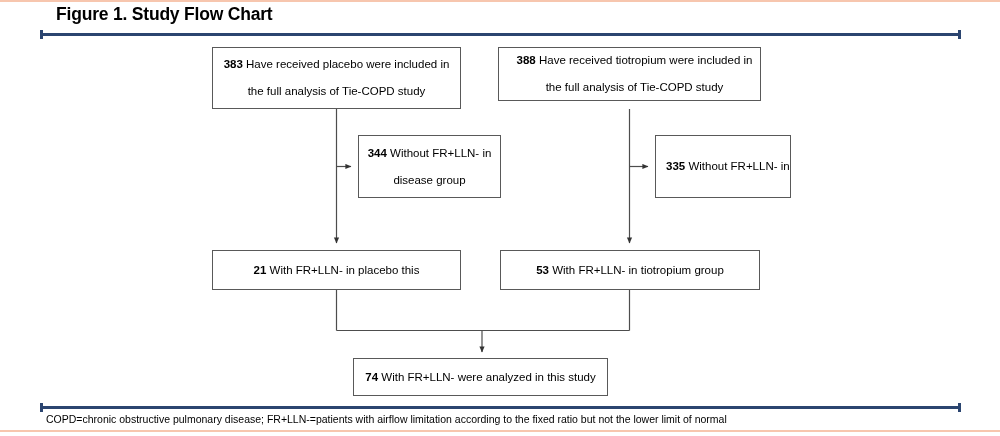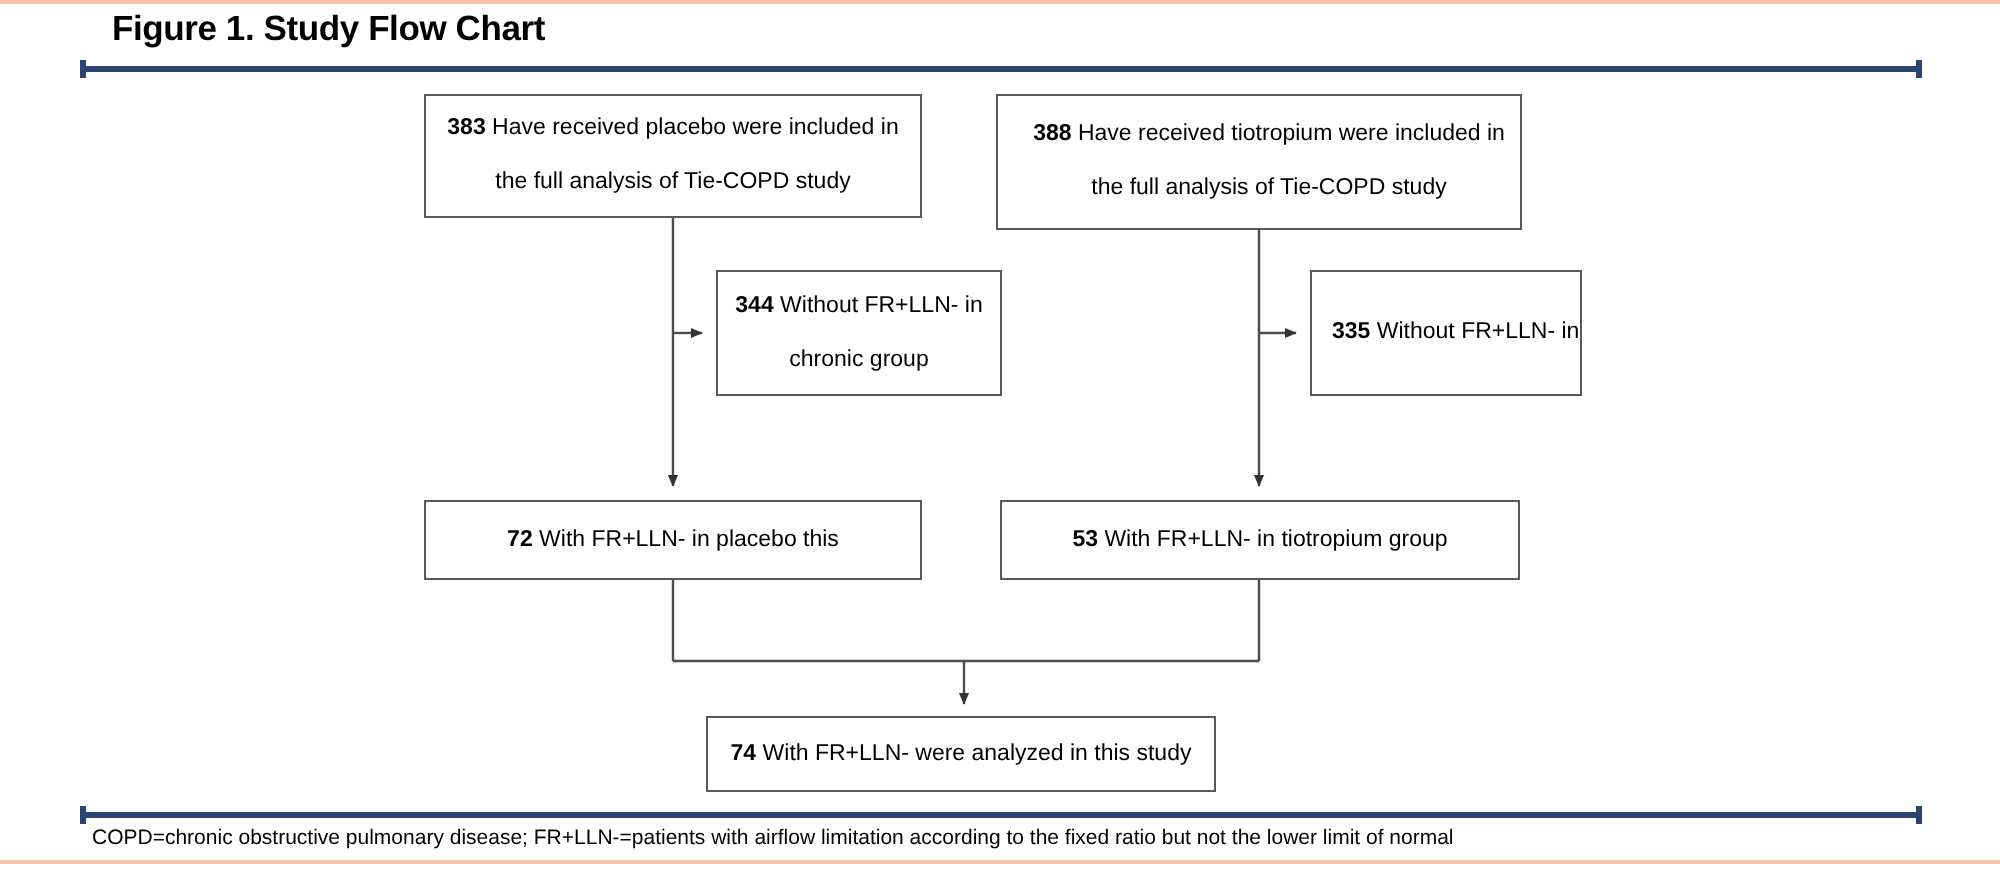--- a/index.html
+++ b/index.html
@@ -97,21 +97,21 @@
     padding: 0 10px;
   }
   .flow-box .count {
     font-weight: bold;
   }
   .flow-box .line {
     white-space: nowrap;
   }
 
   #box-placebo-enrolled   { left: 212px; top: 47px;  width: 249px; height: 62px; }
-  #box-tiotropium-enrolled{ left: 498px; top: 47px;  width: 263px; height: 68px; padding-left: 20px; }
+  #box-tiotropium-enrolled{ left: 498px; top: 47px;  width: 263px; height: 54px; padding-left: 20px; }
   #box-placebo-excluded   { left: 358px; top: 135px; width: 143px; height: 63px; }
   #box-tiotropium-excluded{ left: 655px; top: 135px; width: 136px; height: 63px; }
   #box-placebo-included   { left: 212px; top: 250px; width: 249px; height: 40px; }
   #box-tiotropium-included{ left: 500px; top: 250px; width: 260px; height: 40px; }
   #box-analyzed           { left: 353px; top: 358px; width: 255px; height: 38px; }
   #box-placebo-included .line,
   #box-tiotropium-included .line,
   #box-analyzed .line { line-height: 14px; }
 </style>
 </head>
@@ -162,29 +162,29 @@
     <div class="line">the full analysis of Tie-COPD study</div>
   </div>
 
   <div class="flow-box" id="box-tiotropium-enrolled">
     <div class="line"><span class="count">388</span> <span>Have received tiotropium were included in</span></div>
     <div class="line">the full analysis of Tie-COPD study</div>
   </div>
 
   <div class="flow-box" id="box-placebo-excluded" style="align-items:center;text-align:left;">
     <div class="line"><span class="count">344</span> <span>Without FR+LLN- in</span></div>
-    <div class="line">chronic group</div>
+    <div class="line">disease group</div>
   </div>
 
   <div class="flow-box" id="box-tiotropium-excluded" style="align-items:flex-start;text-align:left;gap:36px;">
     <div class="line"><span class="count">335</span> <span>Without FR+LLN- in</span></div>
   </div>
 
   <div class="flow-box" id="box-placebo-included">
-    <div class="line"><span class="count">72</span> <span>With FR+LLN- in placebo this</span></div>
+    <div class="line"><span class="count">21</span> <span>With FR+LLN- in placebo this</span></div>
   </div>
 
   <div class="flow-box" id="box-tiotropium-included">
     <div class="line"><span class="count">53</span> <span>With FR+LLN- in tiotropium group</span></div>
   </div>
 
   <div class="flow-box" id="box-analyzed">
     <div class="line"><span class="count">74</span> <span>With FR+LLN- were analyzed in this study</span></div>
   </div>
 

